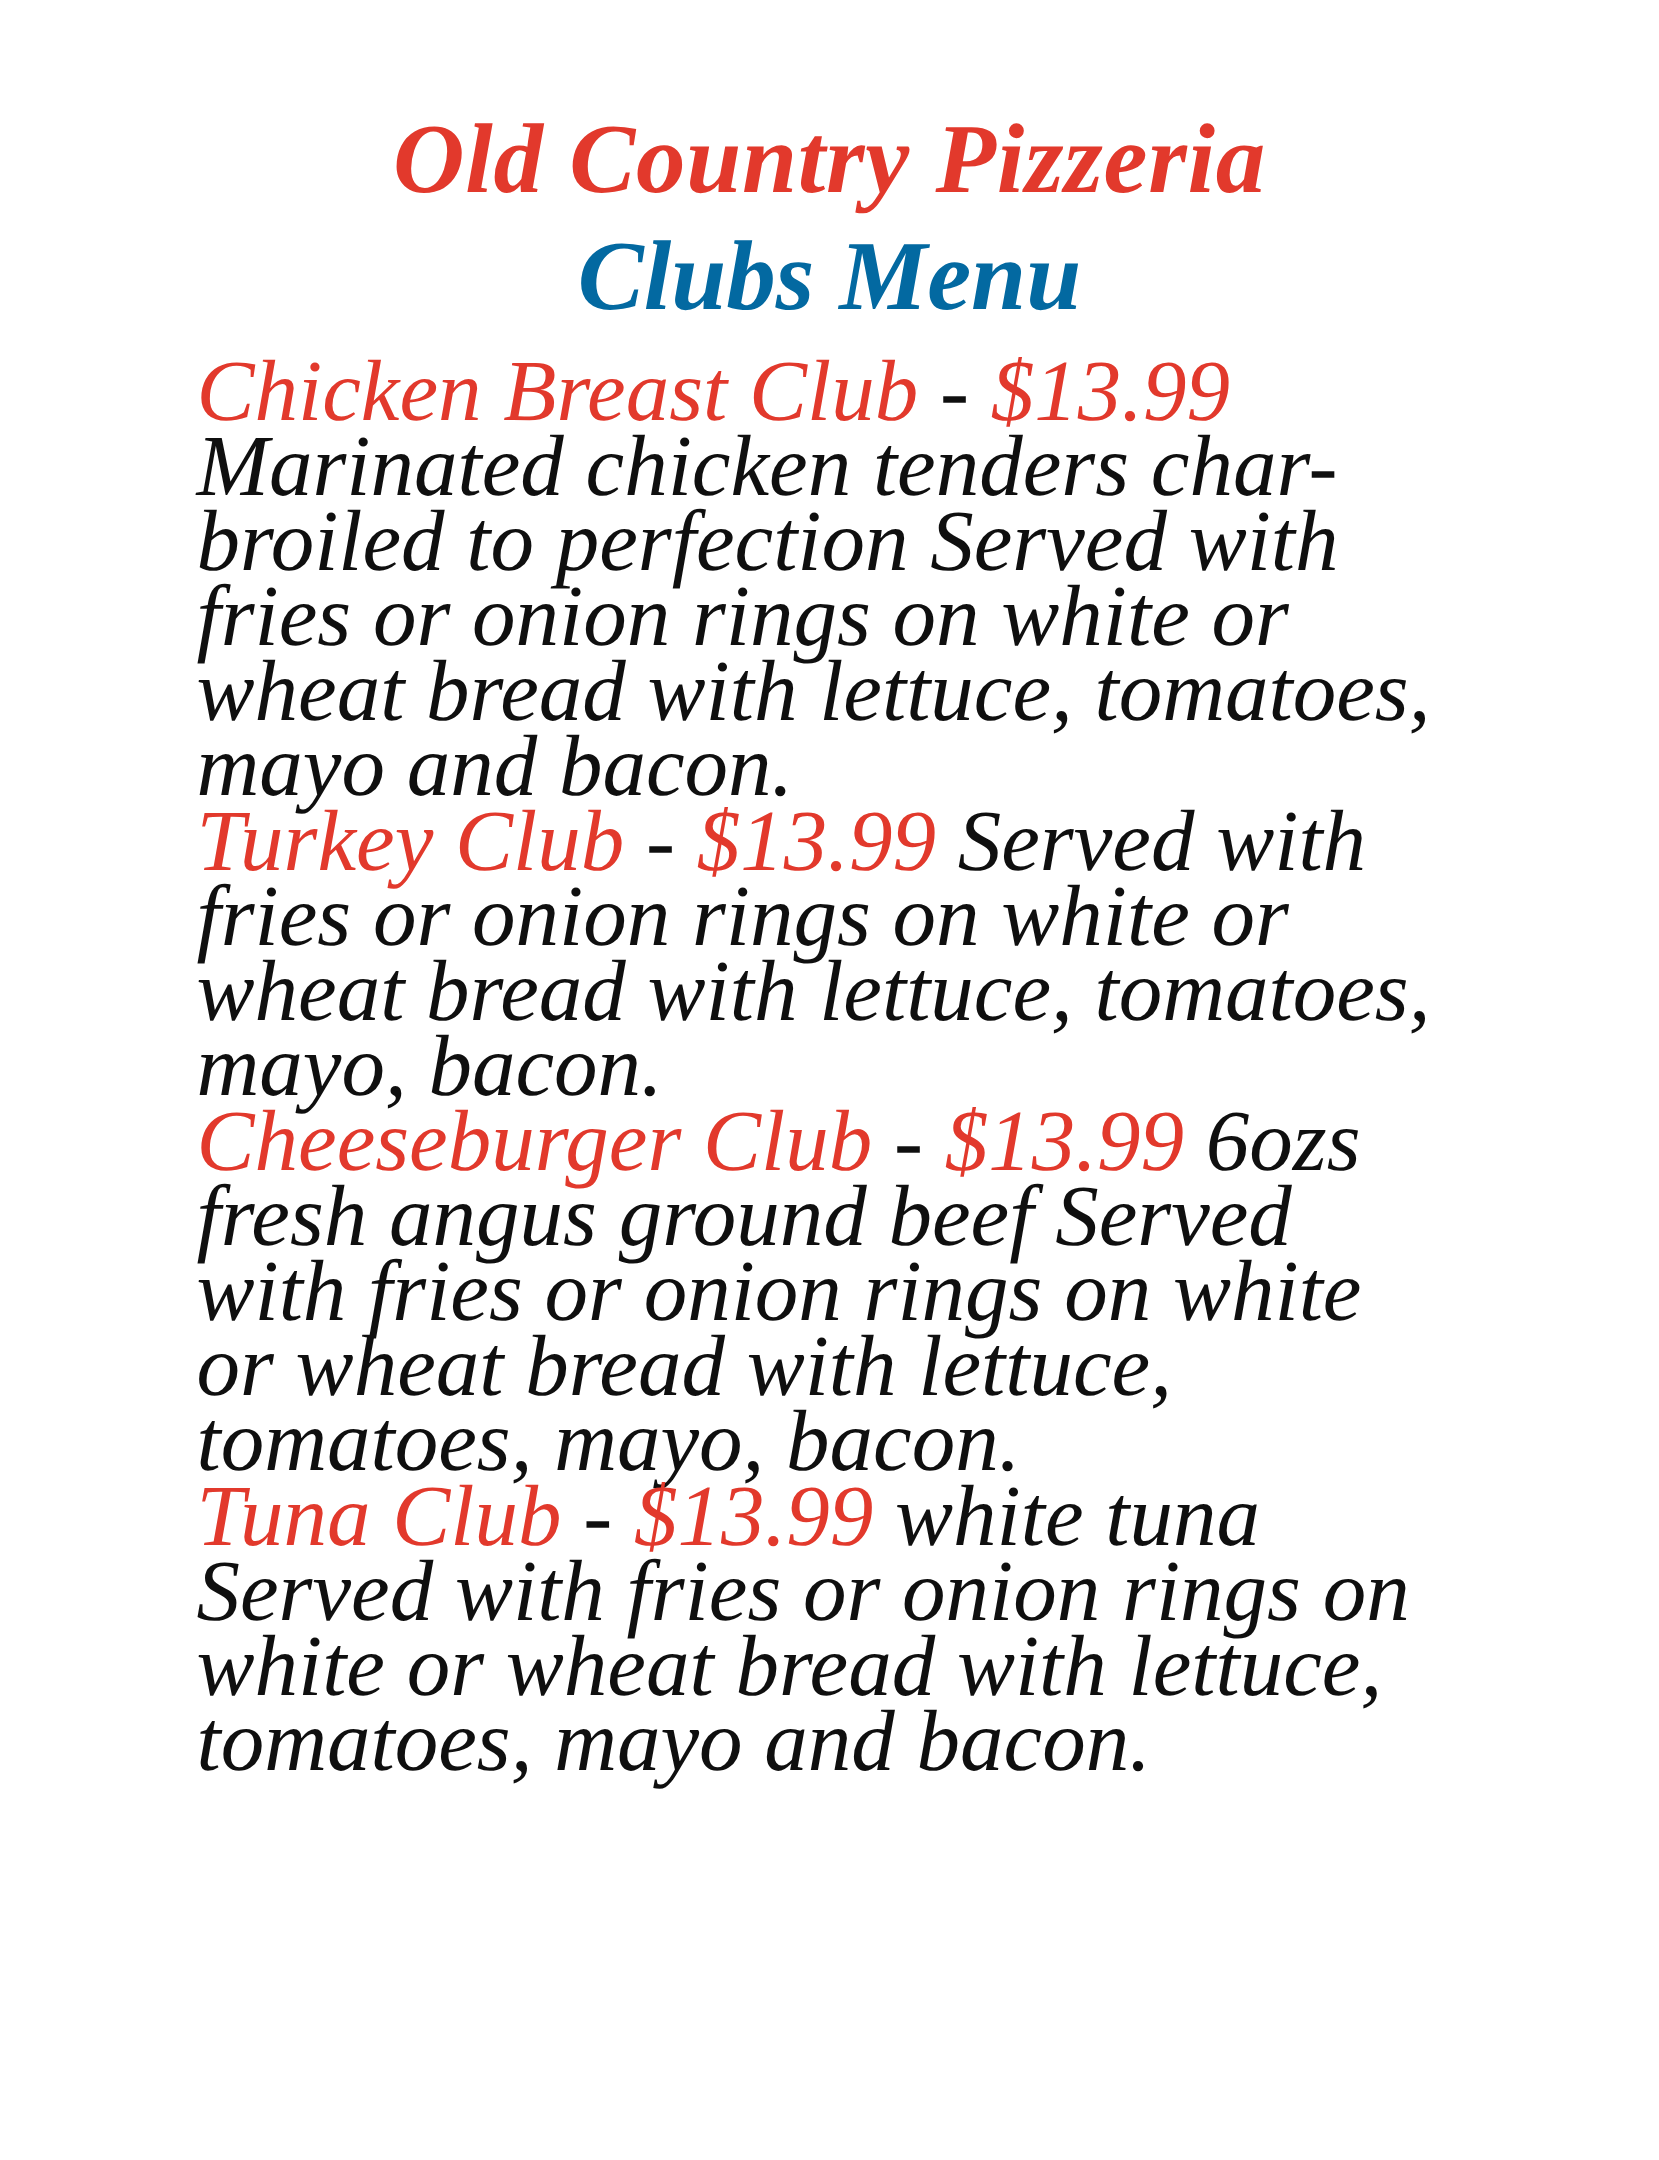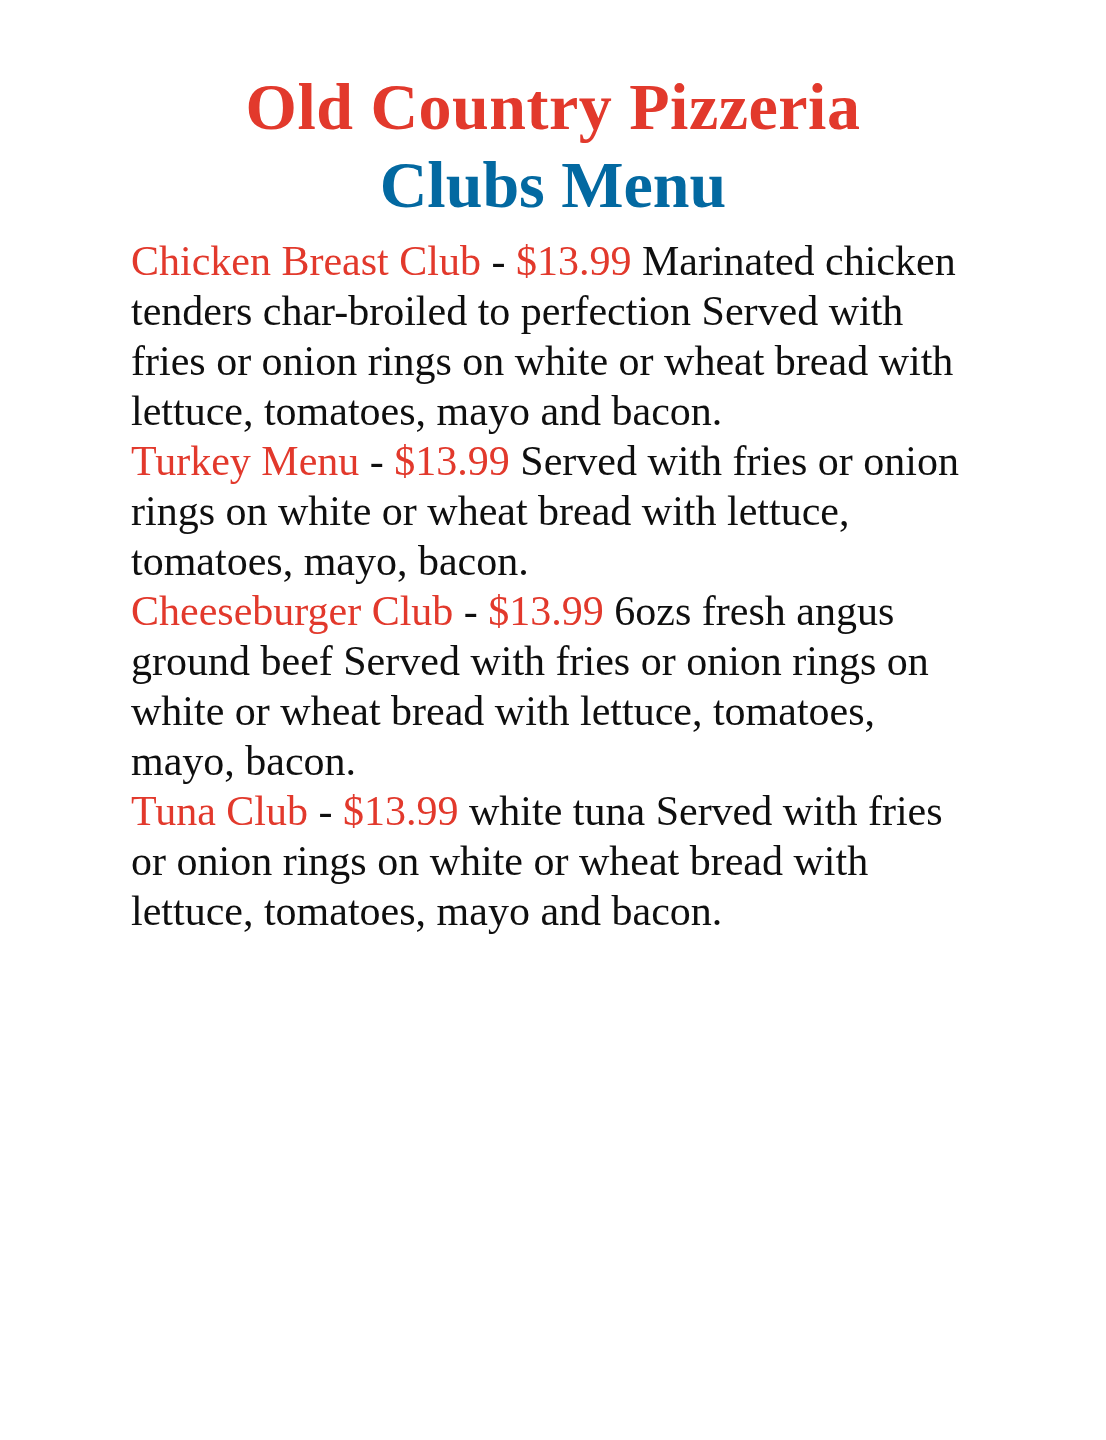--- a/index.html
+++ b/index.html
@@ -8,20 +8,21 @@
     background: #ffffff;
   }
   .page {
     position: relative;
     width: 1106px;
     height: 1440px;
     background: #ffffff;
     overflow: hidden;
     font-family: "Liberation Serif", serif;
     color: #0f0f0f;
+    font-style: italic;
   }
   .header {
     padding-top: 68px;
     text-align: center;
   }
   .title {
     font-size: 66px;
     line-height: 78px;
     font-weight: bold;
     color: #e2392c;
@@ -30,21 +31,21 @@
   .subtitle {
     font-size: 66px;
     line-height: 78px;
     font-weight: bold;
     color: #0369a1;
   }
   .menu {
     margin-left: 131px;
     margin-top: 12px;
     width: 836px;
-    font-size: 42px;
+    font-size: 58px;
     line-height: 50px;
   }
   .menu-item {
     margin: 0;
     padding: 0;
     color: #0f0f0f;
   }
   .item-name, .item-price {
     color: #e2392c;
   }
@@ -54,21 +55,21 @@
 
 <div class="page">
   <div class="header">
     <div class="title">Old Country Pizzeria</div>
     <div class="subtitle">Clubs Menu</div>
   </div>
 
   <div class="menu">
     <p class="menu-item"><span class="item-name">Chicken Breast Club</span><span class="item-separator"> - </span><span class="item-price">$13.99</span><span> </span><span class="item-description">Marinated chicken tenders char-broiled to perfection Served with fries or onion rings on white or wheat bread with lettuce, tomatoes, mayo and bacon.</span></p>
 
-    <p class="menu-item"><span class="item-name">Turkey Menu</span><span class="item-separator"> - </span><span class="item-price">$13.99</span><span> </span><span class="item-description">Served with fries or onion rings on white or wheat bread with lettuce, tomatoes, mayo, bacon.</span></p>
+    <p class="menu-item"><span class="item-name">Turkey Club</span><span class="item-separator"> - </span><span class="item-price">$13.99</span><span> </span><span class="item-description">Served with fries or onion rings on white or wheat bread with lettuce, tomatoes, mayo, bacon.</span></p>
 
     <p class="menu-item"><span class="item-name">Cheeseburger Club</span><span class="item-separator"> - </span><span class="item-price">$13.99</span><span> </span><span class="item-description">6ozs fresh angus ground beef Served with fries or onion rings on white or wheat bread with lettuce, tomatoes, mayo, bacon.</span></p>
 
 
 
     <p class="menu-item"><span class="item-name">Tuna Club</span><span class="item-separator"> - </span><span class="item-price">$13.99</span><span> </span><span class="item-description">white tuna Served with fries or onion rings on white or wheat bread with lettuce, tomatoes, mayo and bacon.</span></p>
   </div>
 
 </div>
 

